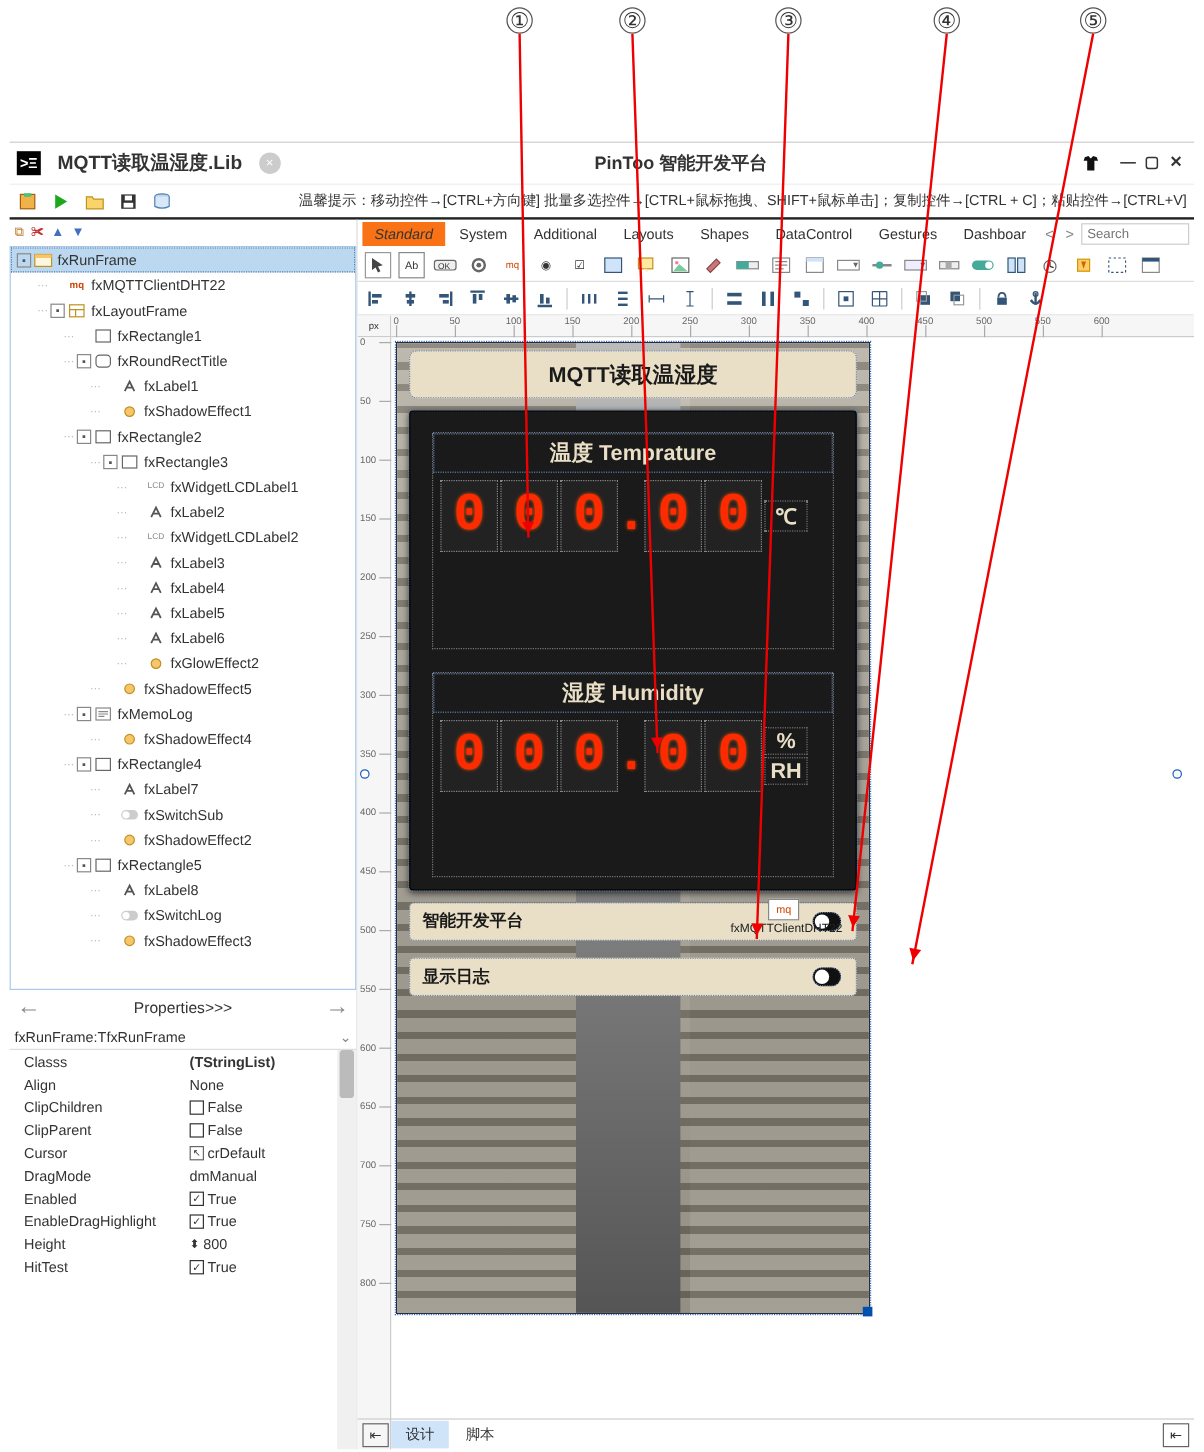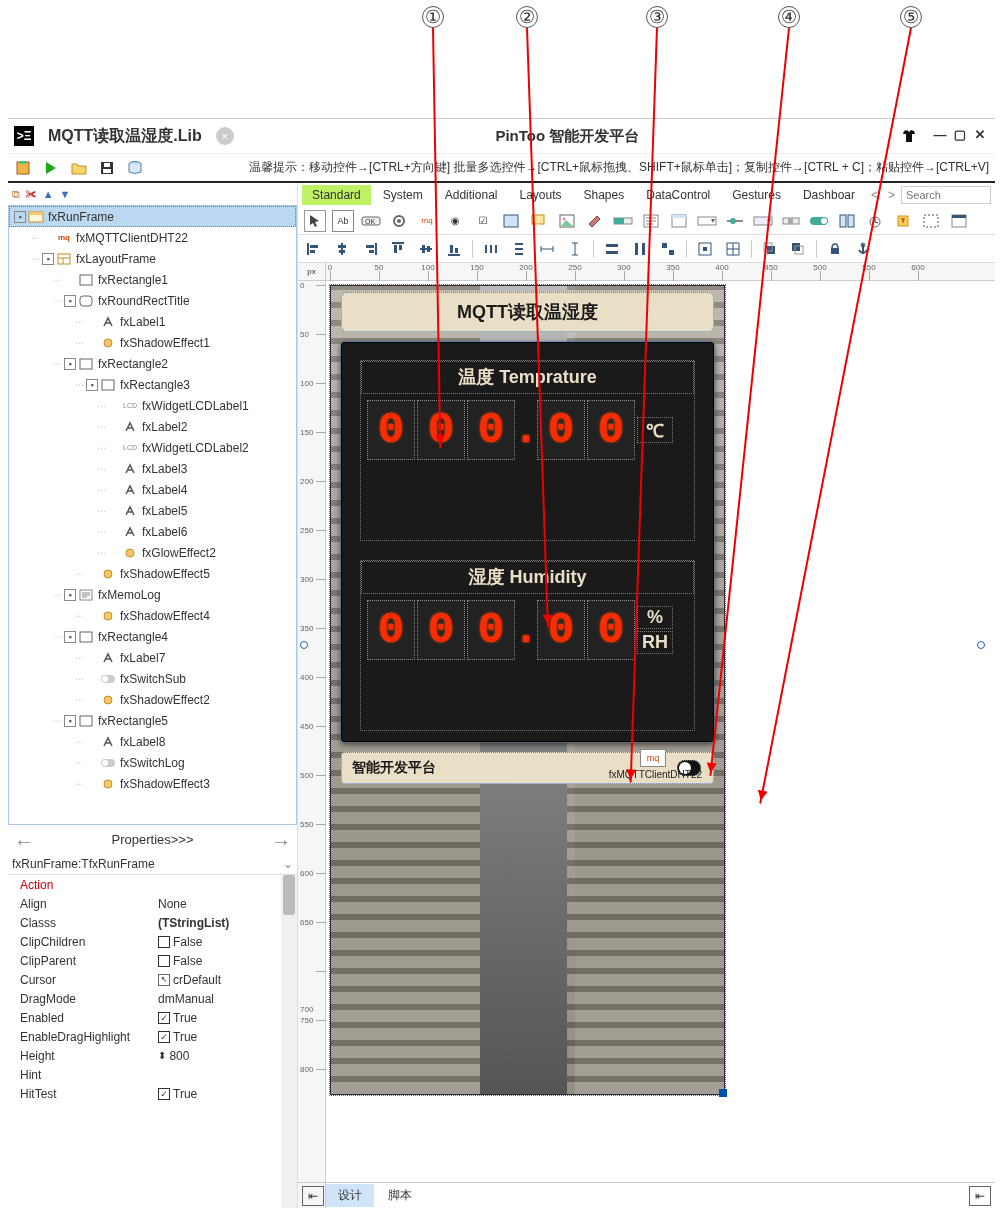--- a/index.html
+++ b/index.html
@@ -56,21 +56,21 @@
 .prop-val { flex: 1; display: flex; align-items: center; gap: 3px; }
 .prop-val .chk { width: 12px; height: 12px; border: 1px solid #333; display: inline-flex; align-items: center; justify-content: center; font-size: 9px; }
 .prop-val.bold { font-weight: bold; }
 .vscroll { position: absolute; right: 0; top: 0; bottom: 0; width: 16px; background: #f0f0f0; }
 .vscroll-thumb { position: absolute; left: 2px; right: 2px; top: 0; height: 40px; background: #bbb; border-radius: 3px; }
 
 
 .designer-pane { flex: 1; display: flex; flex-direction: column; position: relative; }
 .palette-tabs { display: flex; align-items: center; height: 24px; gap: 2px; padding: 0 4px; font-size: 12px; }
 .palette-tab { padding: 3px 10px; cursor: pointer; }
-.palette-tab.active { background: #bef264; }
+.palette-tab.active { background: #f97316; font-style: italic; }
 .palette-nav { color: #888; padding: 0 4px; cursor: pointer; }
 .search-box { border: 1px solid #ccc; padding: 1px 4px; width: 90px; height: 18px; font-size: 11px; color: #aaa; }
 
 .palette-icons { display: flex; align-items: center; height: 28px; gap: 6px; padding: 0 6px; border-bottom: 1px solid #ddd; flex-wrap: nowrap; overflow: hidden; }
 .pal-icon { width: 22px; height: 22px; cursor: pointer; display: inline-flex; align-items: center; justify-content: center; font-size: 10px; border: 1px solid transparent; }
 .pal-icon.sel { border-color: #999; }
 
 .align-bar { display: flex; align-items: center; height: 28px; gap: 8px; padding: 0 6px; border-bottom: 1px solid #ddd; }
 .align-btn { width: 20px; height: 20px; cursor: pointer; display: inline-flex; align-items: center; justify-content: center; color: #357; }
 .align-sep { width: 1px; height: 18px; background: #ccc; }
@@ -484,33 +484,29 @@
         <span>Properties&gt;&gt;&gt;</span>
         <span class="arrow-btn">→</span>
       </div>
 
       <div class="props-selector">
         <span>fxRunFrame:TfxRunFrame</span>
         <span class="chev">⌄</span>
       </div>
 
       <div class="props-grid" id="props">
-        <div class="props-row">
-            <div class="prop-name action">Action</div>
-            <div class="prop-val"></div>
+          <div class="props-row">
+            <div class="prop-name ">Classs</div>
+            <div class="prop-val bold">(TStringList)</div>
           </div>
           <div class="props-row">
             <div class="prop-name ">Align</div>
             <div class="prop-val">None</div>
           </div>
           <div class="props-row">
-            <div class="prop-name ">Classs</div>
-            <div class="prop-val bold">(TStringList)</div>
-          </div>
-          <div class="props-row">
             <div class="prop-name ">ClipChildren</div>
             <div class="prop-val"><span class="chk"></span> False</div>
           </div>
           <div class="props-row">
             <div class="prop-name ">ClipParent</div>
             <div class="prop-val"><span class="chk"></span> False</div>
           </div>
           <div class="props-row">
             <div class="prop-name ">Cursor</div>
             <div class="prop-val"><span style="border:1px solid #666;width:12px;height:12px;display:inline-block;font-size:8px;text-align:center;">↖</span> crDefault</div>
@@ -523,24 +519,20 @@
             <div class="prop-name ">Enabled</div>
             <div class="prop-val"><span class="chk">✓</span> True</div>
           </div>
           <div class="props-row">
             <div class="prop-name ">EnableDragHighlight</div>
             <div class="prop-val"><span class="chk">✓</span> True</div>
           </div>
           <div class="props-row">
             <div class="prop-name ">Height</div>
             <div class="prop-val"><span style="font-size:10px;">⬍</span> 800</div>
-          </div>
-          <div class="props-row">
-            <div class="prop-name ">Hint</div>
-            <div class="prop-val"></div>
           </div>
           <div class="props-row">
             <div class="prop-name ">HitTest</div>
             <div class="prop-val"><span class="chk">✓</span> True</div>
           </div>
           <div class="vscroll">
             <div class="vscroll-thumb"></div>
           </div>
       </div>
     </div>
@@ -871,21 +863,21 @@
             <div class="ruler-label-v" style="top:445px">450</div>
             <div class="ruler-tick-v" style="top:494px"></div>
             <div class="ruler-label-v" style="top:494px">500</div>
             <div class="ruler-tick-v" style="top:543px"></div>
             <div class="ruler-label-v" style="top:543px">550</div>
             <div class="ruler-tick-v" style="top:592px"></div>
             <div class="ruler-label-v" style="top:592px">600</div>
             <div class="ruler-tick-v" style="top:641px"></div>
             <div class="ruler-label-v" style="top:641px">650</div>
             <div class="ruler-tick-v" style="top:690px"></div>
-            <div class="ruler-label-v" style="top:728px">700</div>
+            <div class="ruler-label-v" style="top:690px">700</div>
             <div class="ruler-tick-v" style="top:739px"></div>
             <div class="ruler-label-v" style="top:739px">750</div>
             <div class="ruler-tick-v" style="top:788px"></div>
             <div class="ruler-label-v" style="top:788px">800</div>
           </div>
 
         <div class="snap-dot" style="top:378px; left:2px;"></div>
         <div class="snap-dot" style="top:378px; right:10px;"></div>
 
         <div class="design-surface">
@@ -924,20 +916,24 @@
                   <div class="unit">RH</div>
                 </div>
               </div>
             </div>
           </div>
 
           <div class="ctrl-bar" style="top:466px;">
             <span>智能开发平台</span>
             <div class="switch"></div>
           </div>
+          <div class="ctrl-bar" style="top:512px;">
+            <span>显示日志</span>
+            <div class="switch"></div>
+          </div>
 
           <div class="mq-badge">mq</div>
           <div class="mq-label">fxMQTTClientDHT22</div>
 
           <div class="resize-dot"></div>
         </div>
       </div>
 
       <div class="footer-tabs">
         <div class="footer-btn">⇤</div>

